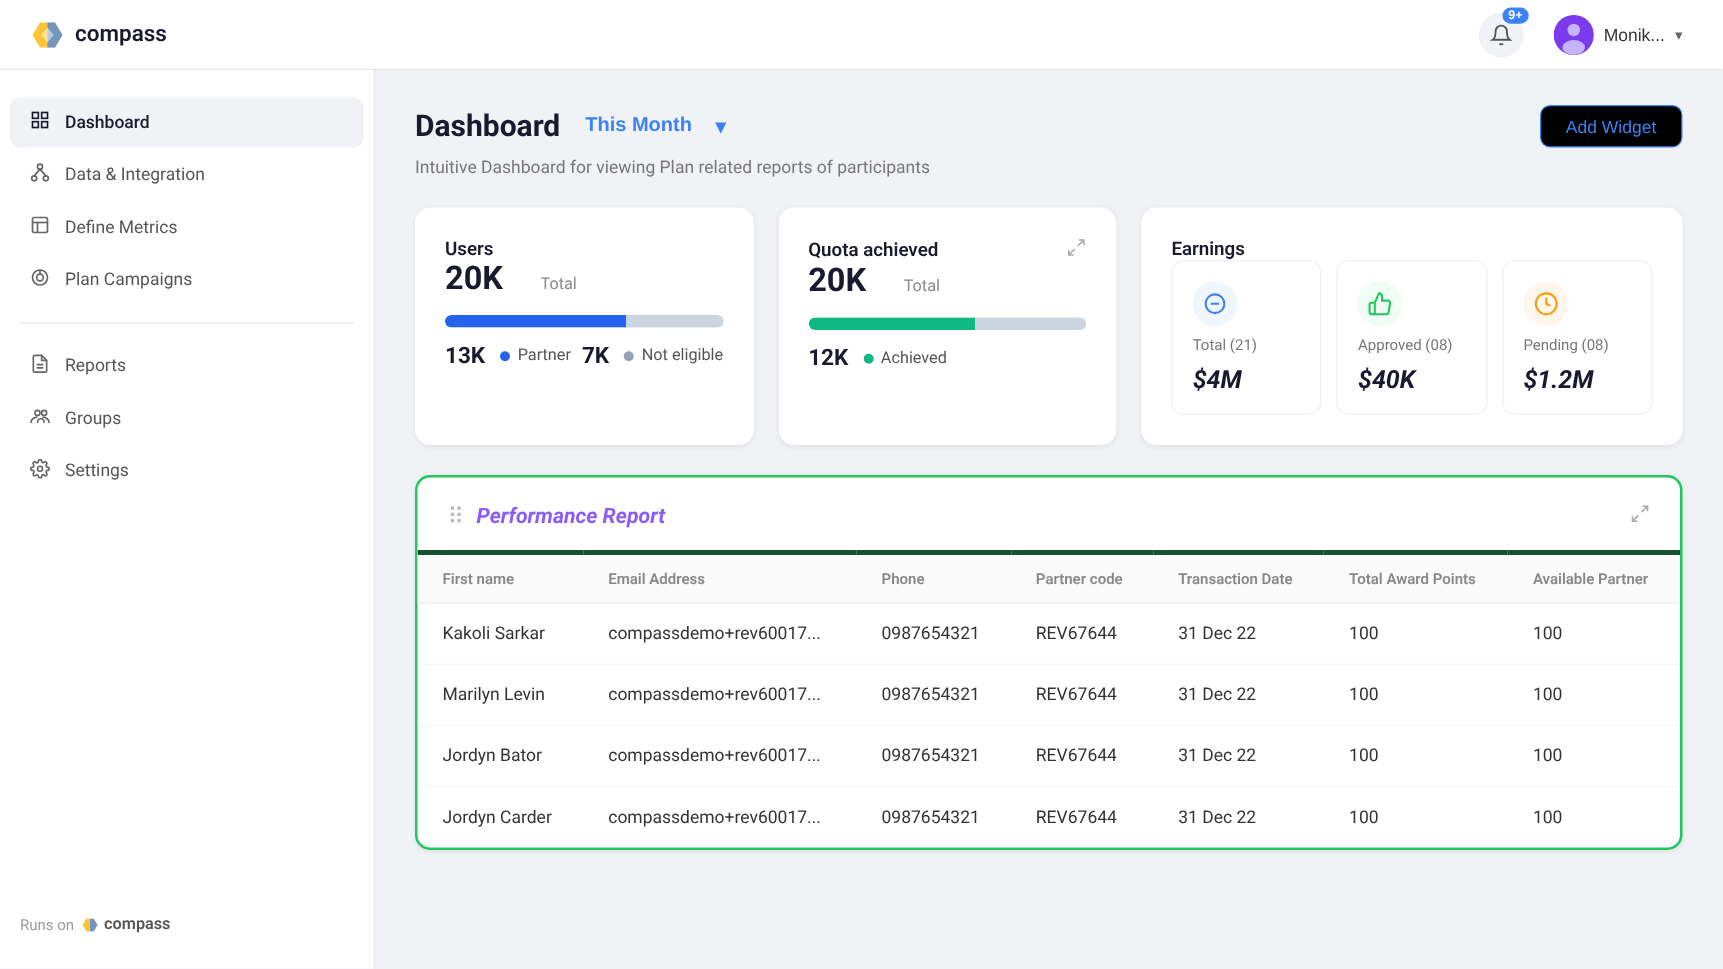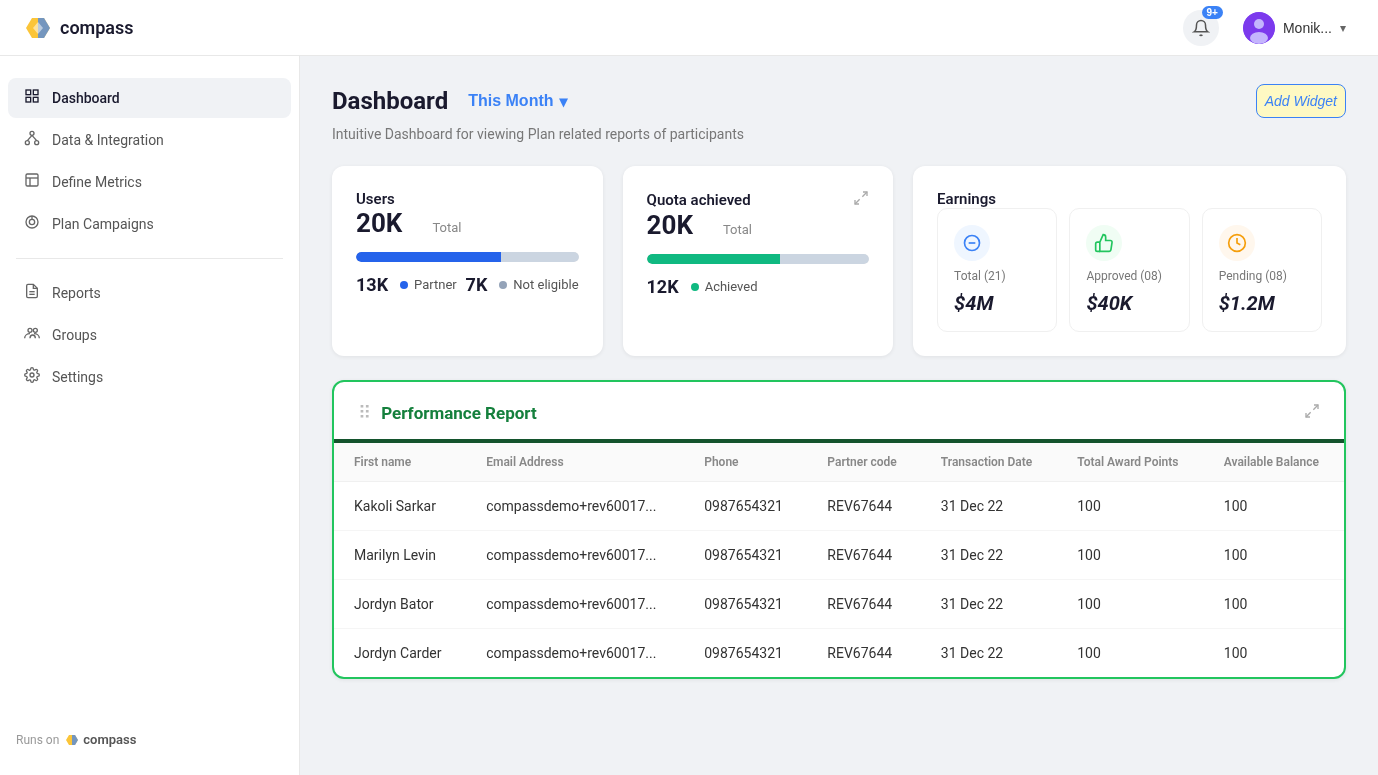--- a/index.html
+++ b/index.html
@@ -61,28 +61,28 @@
     .runs-on-logo { display: flex; align-items: center; gap: 4px; }
 
     
     .main-content { flex: 1; padding: 28px 32px; overflow-y: auto; }
 
     
     .page-header { display: flex; align-items: center; justify-content: space-between; margin-bottom: 8px; }
     .page-title-row { display: flex; align-items: center; gap: 12px; }
     .page-title { font-size: 24px; font-weight: 700; color: #1a1a2e; }
     .month-filter-btn {
-      display: flex; align-items: center; gap: 6px;
+      display: flex; align-items: center; gap: 19px;
       background: none; border: none; cursor: pointer;
       color: #3b82f6; font-size: 16px; font-weight: 600; padding: 4px 8px;
       border-radius: 6px;
     }
     .add-widget-btn {
-      background: #fef9c3; border: 1.5px solid #3b82f6; color: #3b82f6;
-      padding: 8px 8px; border-radius: 8px; cursor: pointer; font-size: 14px; font-weight: 500; font-style: italic;
+      background: #000000; border: 1.5px solid #3b82f6; color: #3b82f6;
+      padding: 8px 20px; border-radius: 8px; cursor: pointer; font-size: 14px; font-weight: 500;
     }
     .page-subtitle { font-size: 14px; color: #777; margin-bottom: 24px; }
 
     
     .stat-cards-row { display: grid; grid-template-columns: 1fr 1fr 1.6fr; gap: 20px; margin-bottom: 24px; }
     .stat-card {
       background: #fff; border-radius: 12px; padding: 24px; box-shadow: 0 1px 4px rgba(0,0,0,0.07);
     }
     .card-title { font-size: 15px; font-weight: 600; color: #1a1a2e; margin-bottom: 0; }
     .card-total-label { font-size: 13px; color: #888; }
@@ -116,21 +116,21 @@
     .performance-section {
       background: #fff; border-radius: 12px; border: 2px solid #22c55e;
       overflow: hidden; box-shadow: 0 1px 4px rgba(0,0,0,0.07);
     }
     .perf-header {
       display: flex; align-items: center; gap: 12px; padding: 20px 24px 16px;
       justify-content: space-between;
     }
     .perf-title-row { display: flex; align-items: center; gap: 10px; }
     .drag-handle { color: #bbb; font-size: 18px; cursor: grab; }
-    .perf-title { font-size: 17px; font-weight: 700; color: #15803d; }
+    .perf-title { font-size: 17px; font-weight: 700; color: #8b5cf6; font-style: italic; }
 
     
     .perf-table { width: 100%; border-collapse: collapse; }
     .perf-table th {
       text-align: left; padding: 12px 20px; font-size: 12px; font-weight: 600;
       color: #888; background: #fafafa; border-top: 4px solid #14532d; border-bottom: 1px solid #f0f0f0;
     }
     .perf-table td { padding: 16px 20px; font-size: 14px; color: #333; border-bottom: 1px solid #f5f5f5; }
     .perf-table tr:last-child td { border-bottom: none; }
   </style>
@@ -393,21 +393,21 @@
       </div>
       <table class="perf-table">
         <thead>
           <tr>
             <th>First name</th>
             <th>Email Address</th>
             <th>Phone</th>
             <th>Partner code</th>
             <th>Transaction Date</th>
             <th>Total Award Points</th>
-            <th>Available Balance</th>
+            <th>Available Partner</th>
           </tr>
         </thead>
         <tbody id="table-body">
         <tr>
               <td>Kakoli Sarkar</td>
               <td>compassdemo+rev60017...</td>
               <td>0987654321</td>
               <td>REV67644</td>
               <td>31 Dec 22</td>
               <td>100</td>

